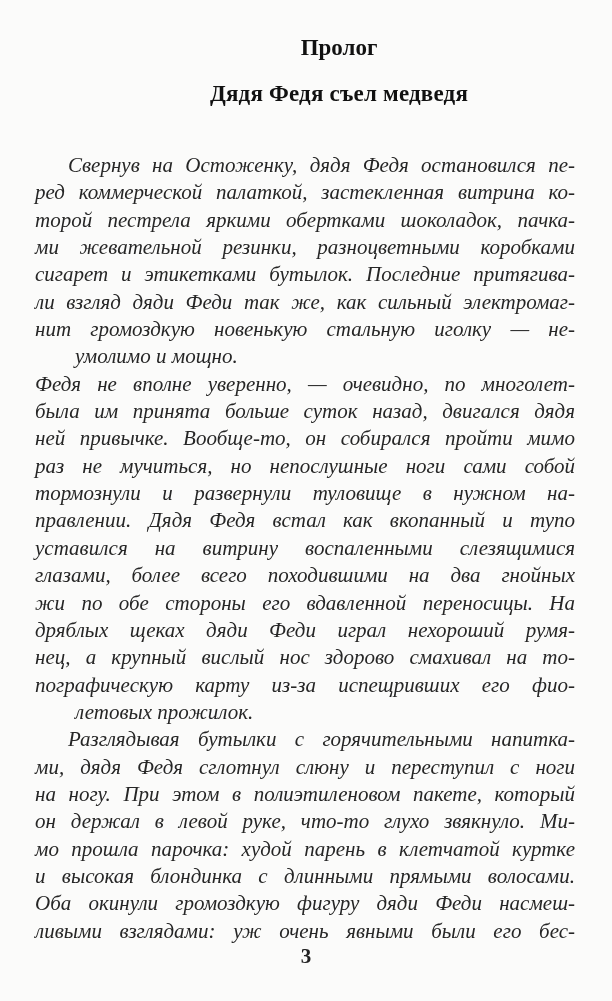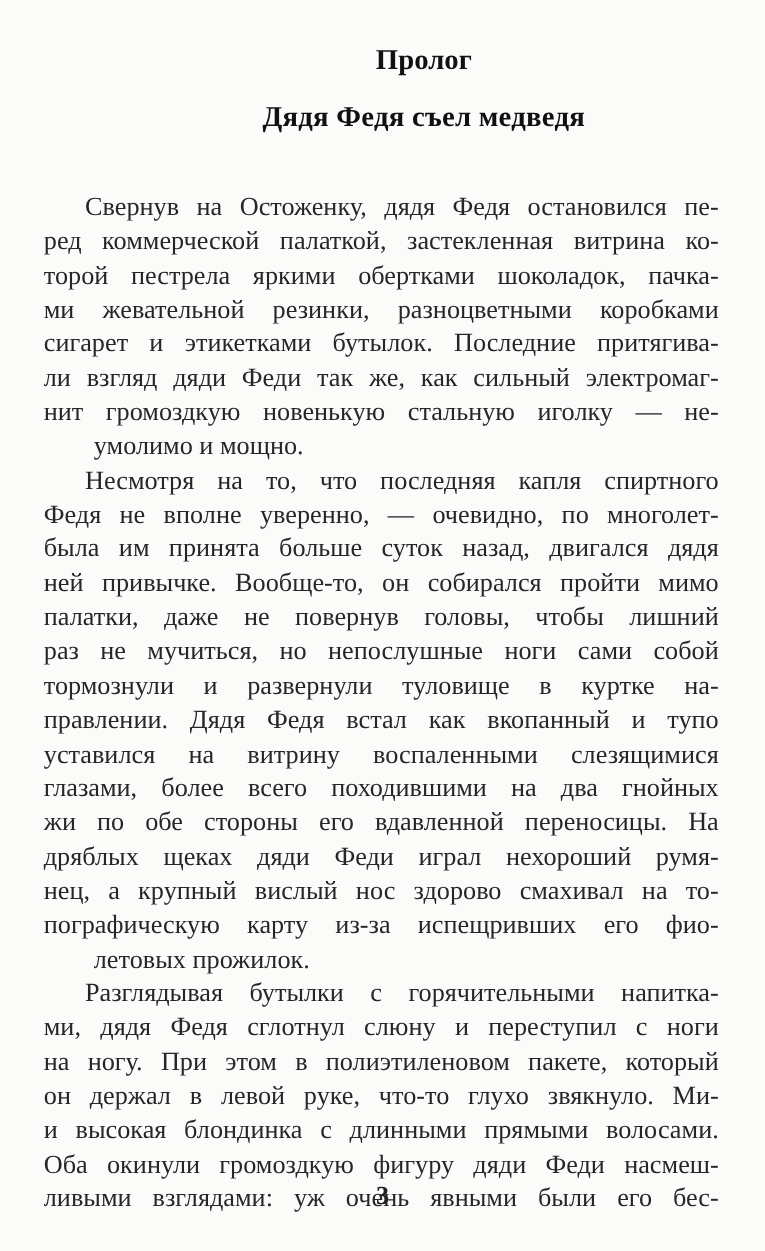--- a/index.html
+++ b/index.html
@@ -52,20 +52,21 @@
     line-height: 27.35px;
     color: #262626;
   }
   .line {
     display: block;
     white-space: nowrap;
     text-align: justify;
     text-align-last: justify;
     height: 27.35px;
     overflow: visible;
+    font-style: italic;
   }
   .line.indent {
     padding-left: 33px;
   }
   .line.last {
     text-align-last: left;
     margin-left: 40px;
   }
   .page-number {
     position: absolute;
@@ -94,42 +95,41 @@
       <span class="line">ред коммерческой палаткой, застекленная витрина ко-</span>
       <span class="line">торой пестрела яркими обертками шоколадок, пачка-</span>
       <span class="line">ми жевательной резинки, разноцветными коробками</span>
       <span class="line">сигарет и этикетками бутылок. Последние притягива-</span>
       <span class="line">ли взгляд дяди Феди так же, как сильный электромаг-</span>
       <span class="line">нит громоздкую новенькую стальную иголку — не-</span>
       <span class="line last">умолимо и мощно.</span>
     </div>
 
     <div class="paragraph">
-      <span class="line indent">Несмотря на то, что последняя капля спиртного</span>
       <span class="line">Федя не вполне уверенно, — очевидно, по многолет-</span>
       <span class="line">была им принята больше суток назад, двигался дядя</span>
       <span class="line">ней привычке. Вообще-то, он собирался пройти мимо</span>
-      <span class="line">палатки, даже не повернув головы, чтобы лишний</span>
       <span class="line">раз не мучиться, но непослушные ноги сами собой</span>
-      <span class="line">тормознули и развернули туловище в куртке на-</span>
+      <span class="line">тормознули и развернули туловище в нужном на-</span>
       <span class="line">правлении. Дядя Федя встал как вкопанный и тупо</span>
       <span class="line">уставился на витрину воспаленными слезящимися</span>
       <span class="line">глазами, более всего походившими на два гнойных</span>
       <span class="line">жи по обе стороны его вдавленной переносицы. На</span>
       <span class="line">дряблых щеках дяди Феди играл нехороший румя-</span>
       <span class="line">нец, а крупный вислый нос здорово смахивал на то-</span>
       <span class="line">пографическую карту из-за испещривших его фио-</span>
       <span class="line last">летовых прожилок.</span>
     </div>
 
     <div class="paragraph">
       <span class="line indent">Разглядывая бутылки с горячительными напитка-</span>
       <span class="line">ми, дядя Федя сглотнул слюну и переступил с ноги</span>
       <span class="line">на ногу. При этом в полиэтиленовом пакете, который</span>
       <span class="line">он держал в левой руке, что-то глухо звякнуло. Ми-</span>
+      <span class="line">мо прошла парочка: худой парень в клетчатой куртке</span>
       <span class="line">и высокая блондинка с длинными прямыми волосами.</span>
       <span class="line">Оба окинули громоздкую фигуру дяди Феди насмеш-</span>
       <span class="line">ливыми взглядами: уж очень явными были его бес-</span>
 
     </div>
 
   </div>
 
   <div class="page-number">3</div>
 

